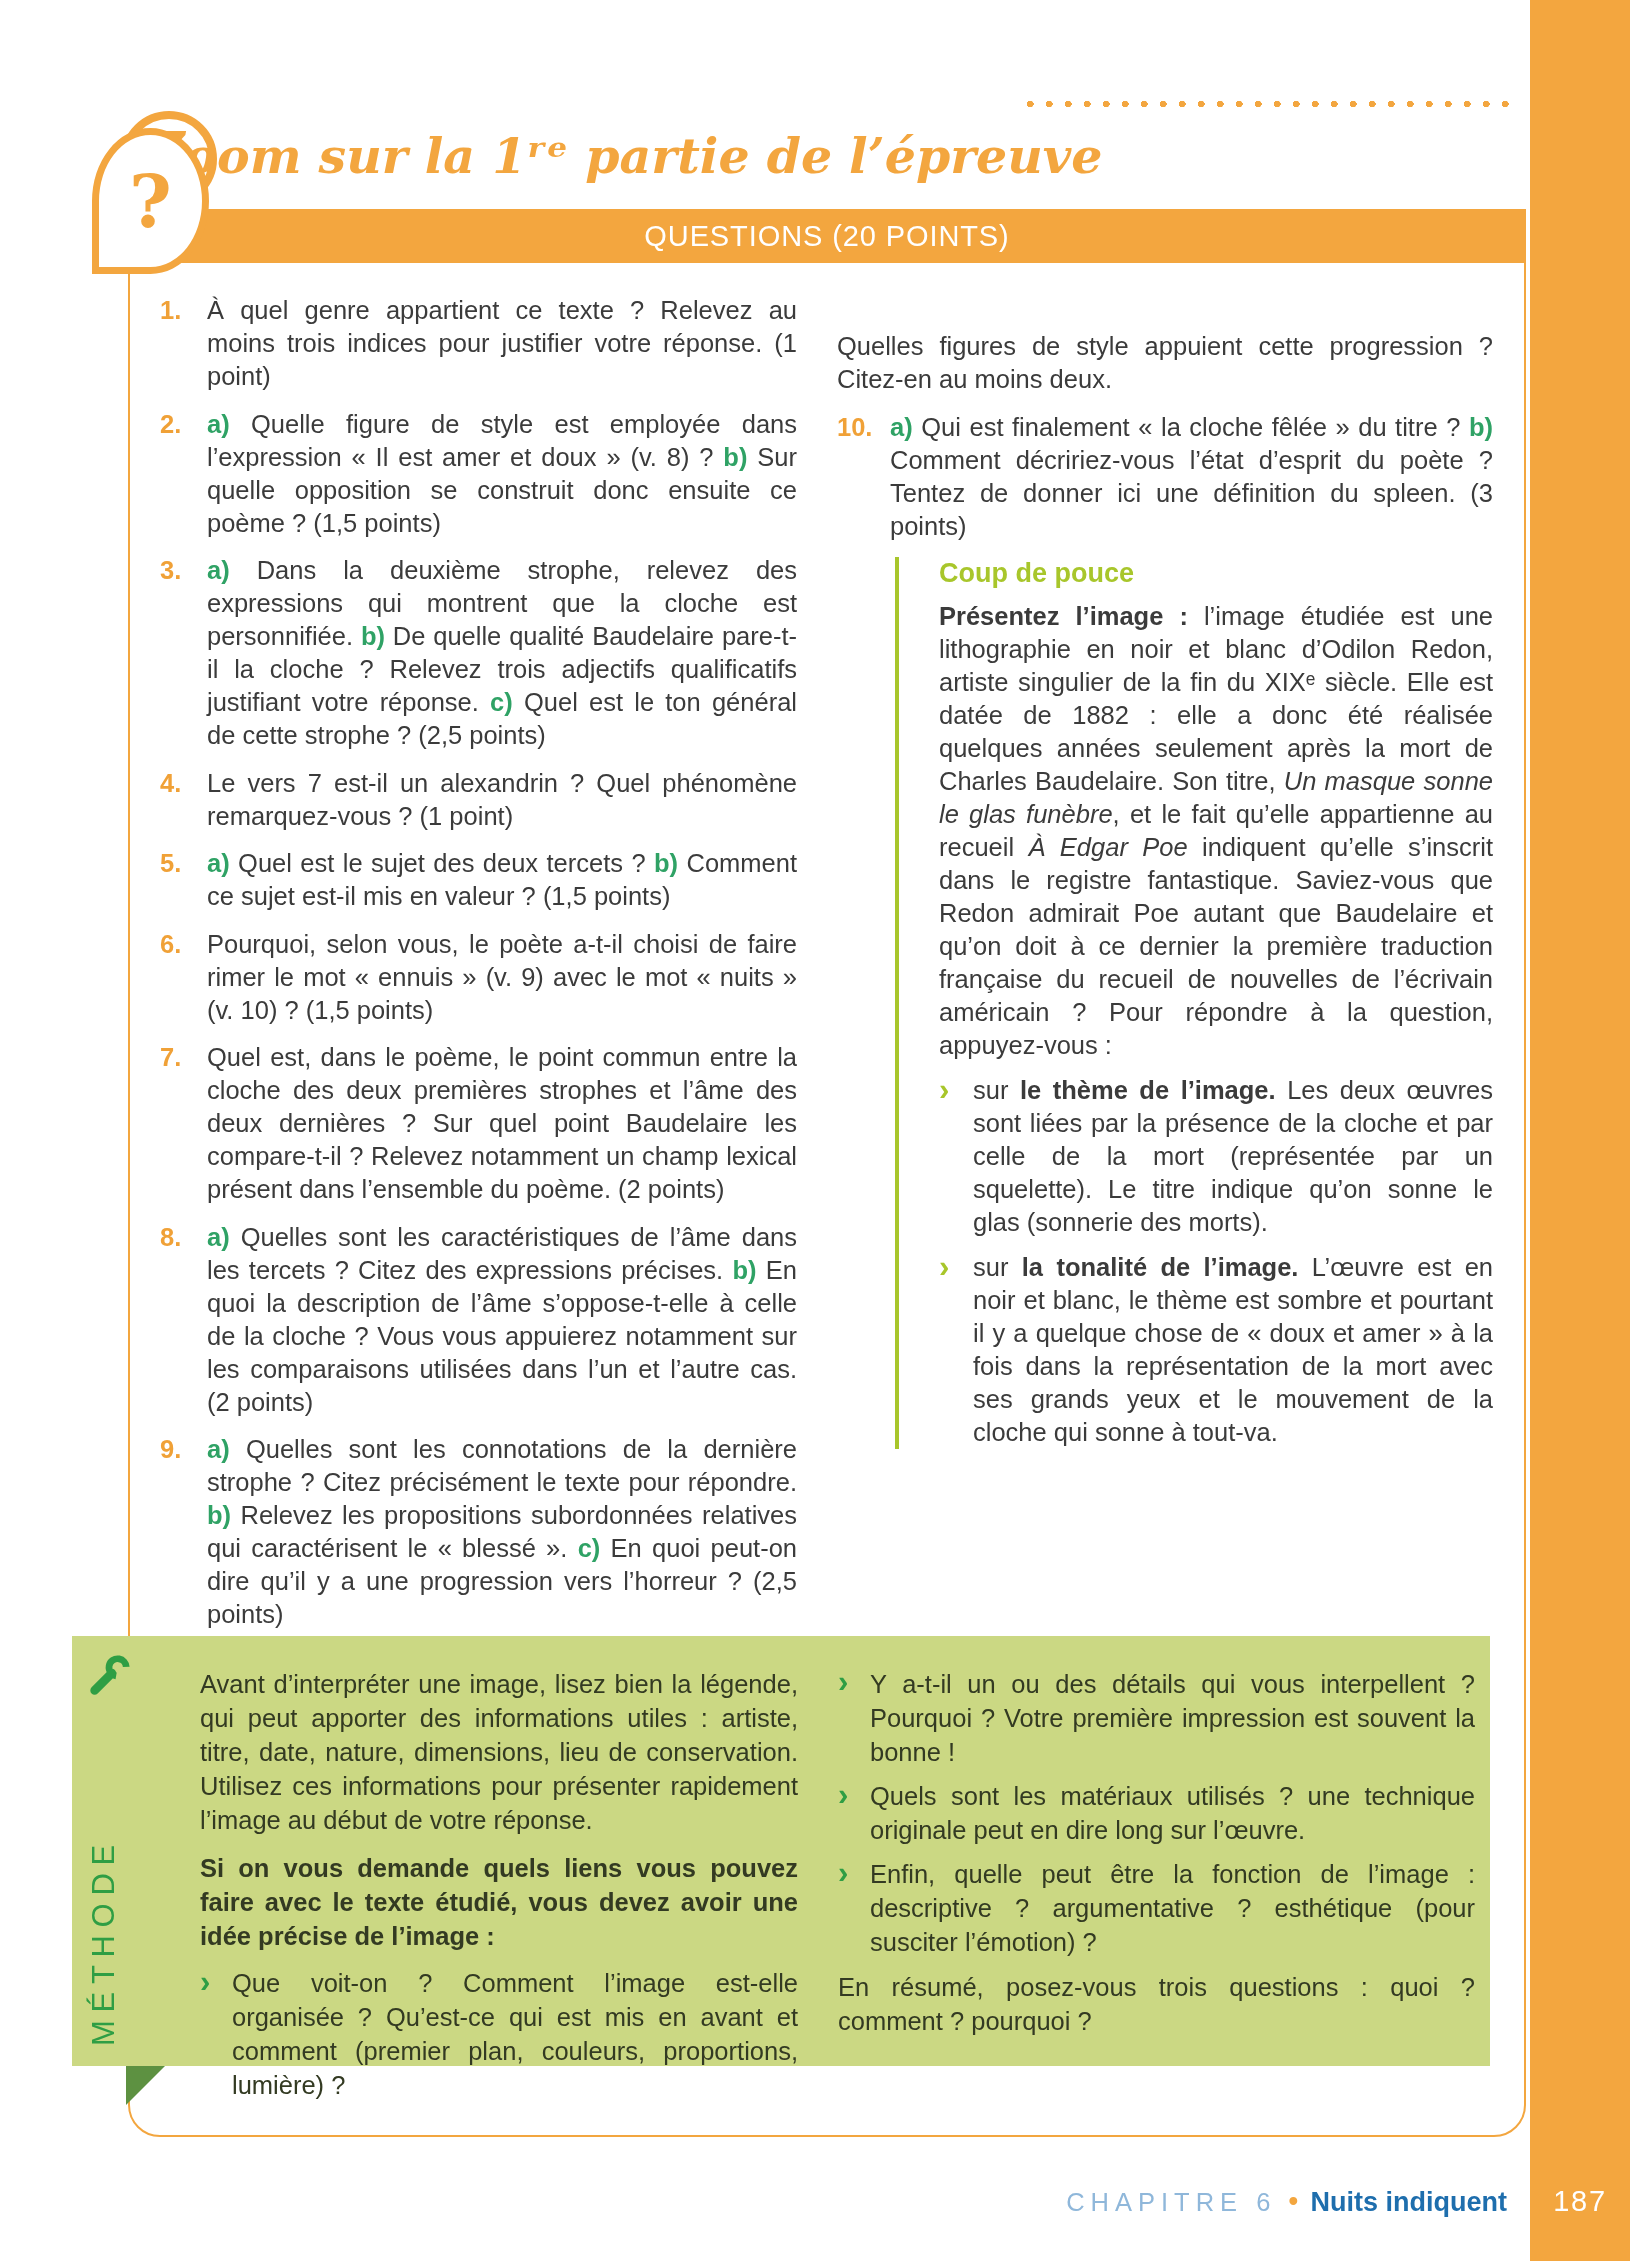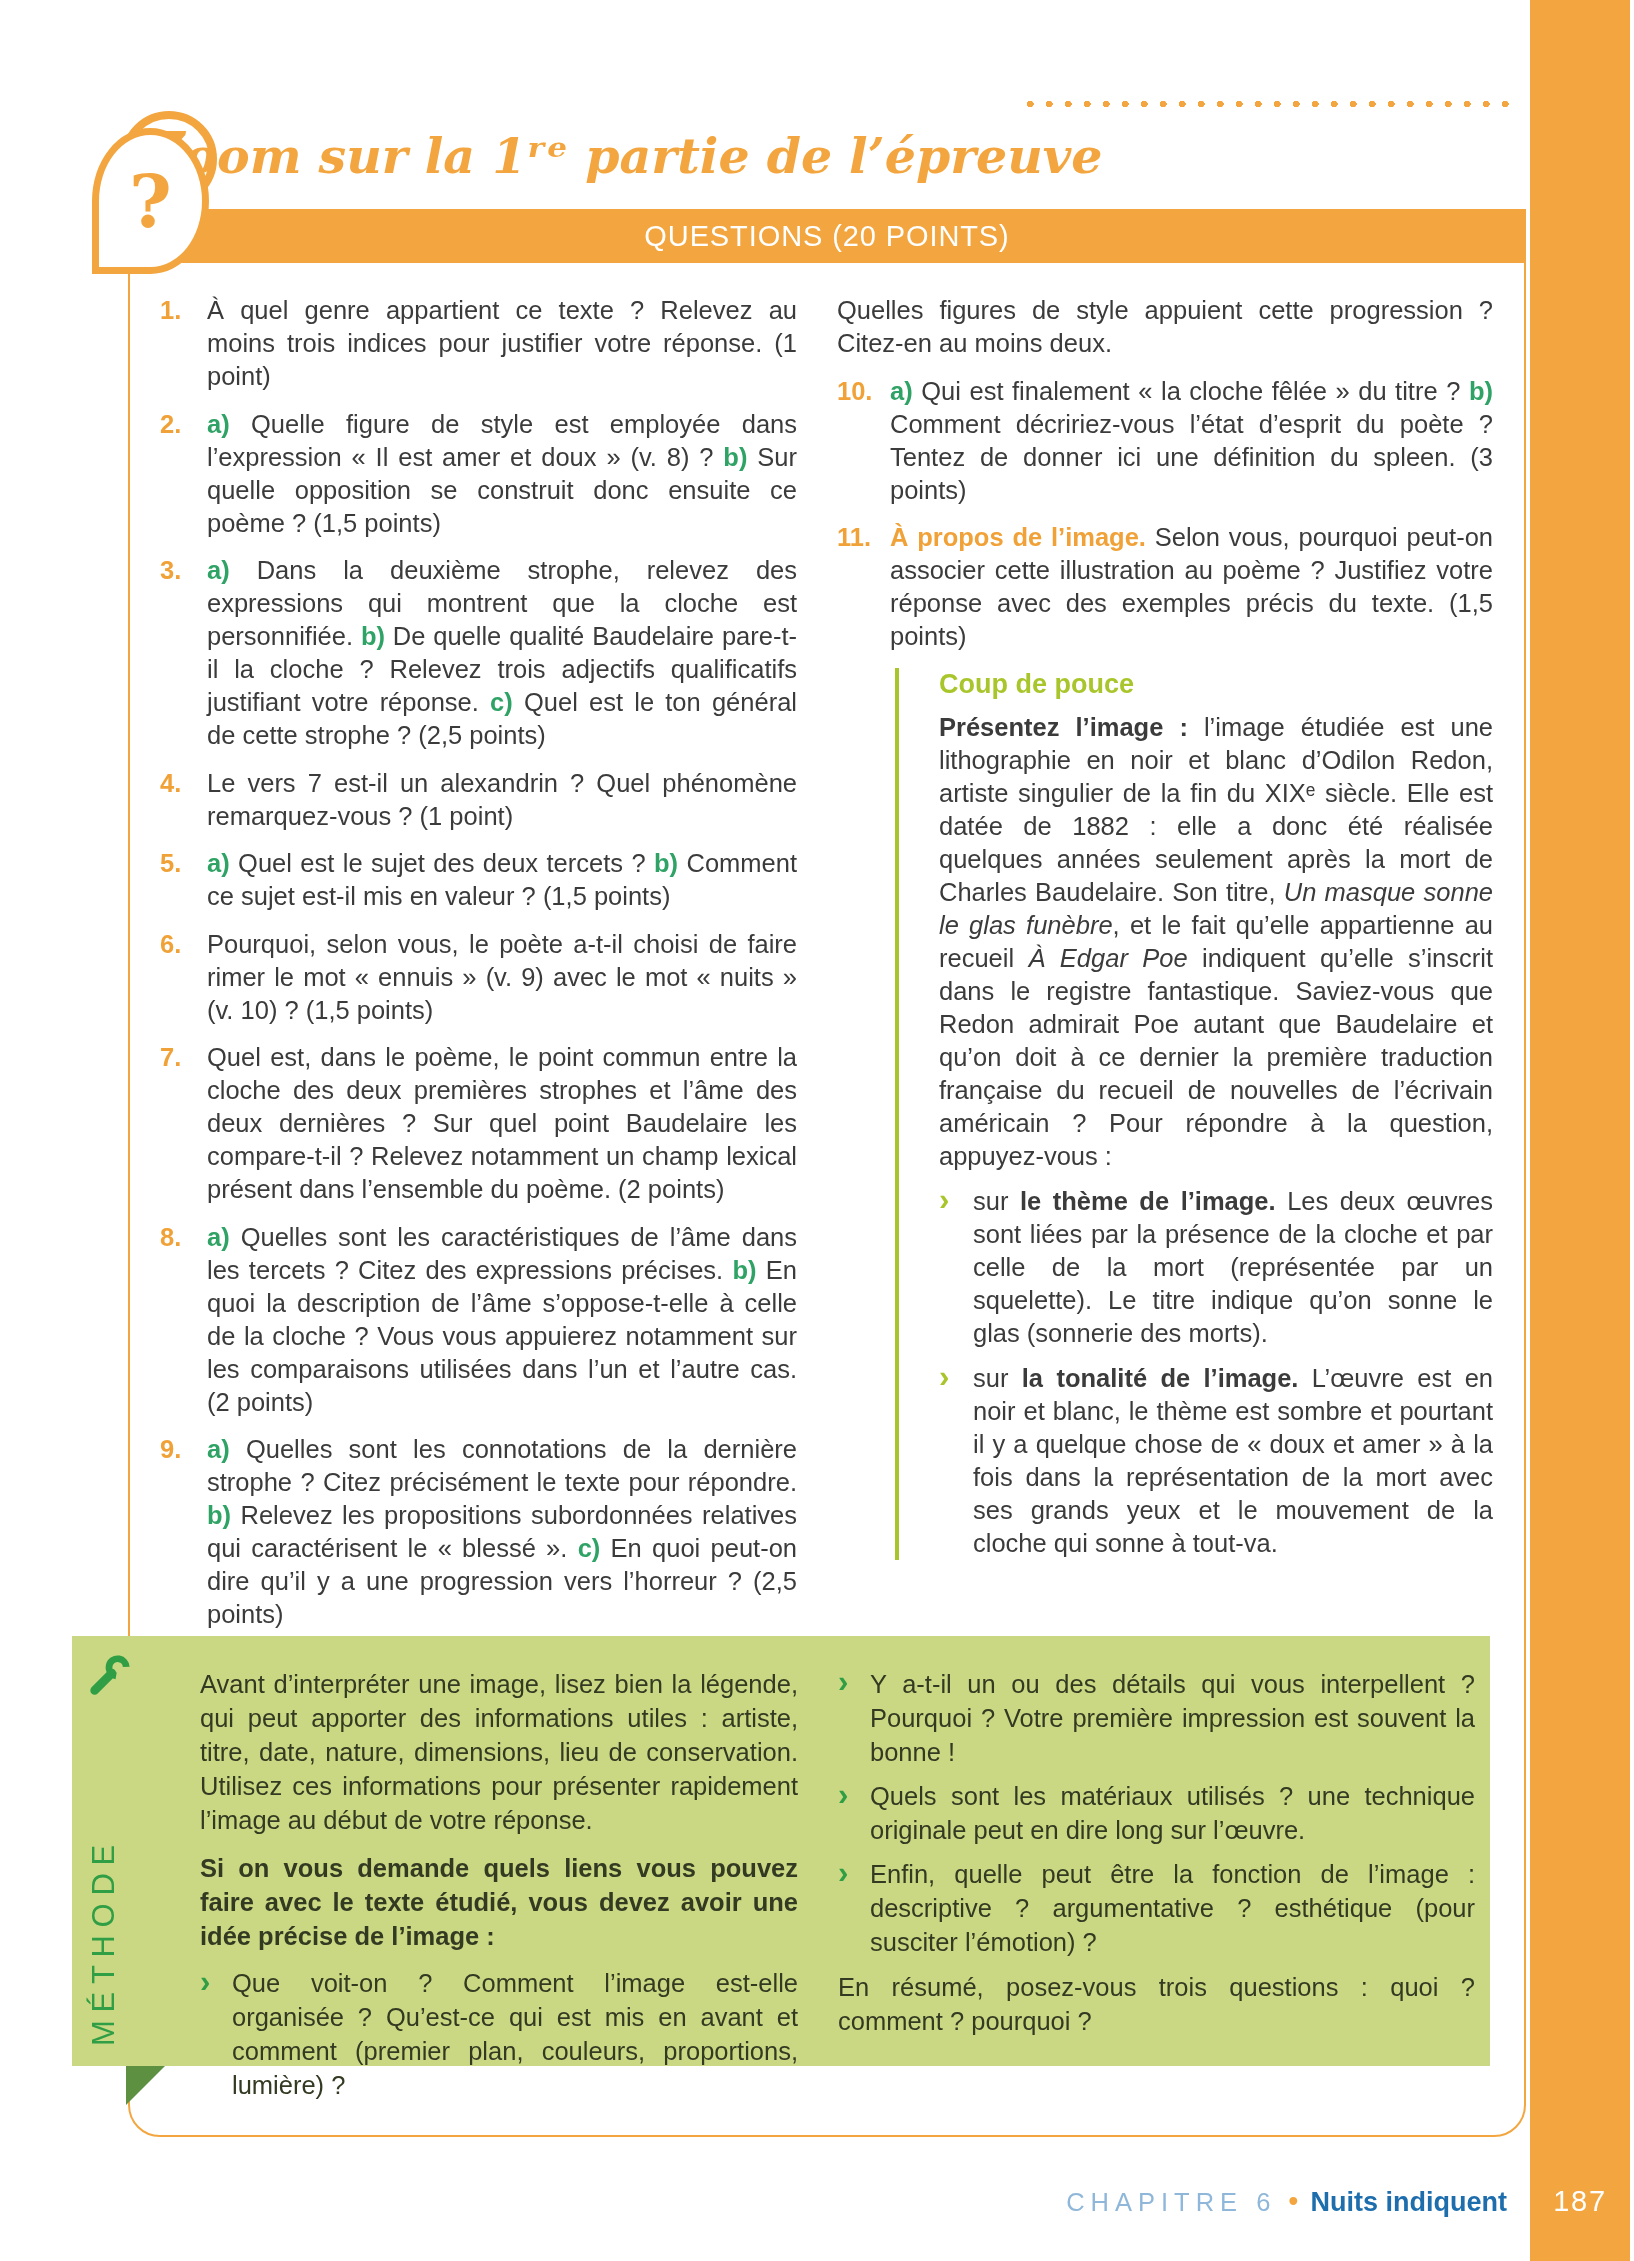--- a/index.html
+++ b/index.html
@@ -30,21 +30,21 @@
         display:flex;align-items:center;justify-content:center;}
   .qbar span{color:#ffffff;font-weight:normal;font-size:29px;letter-spacing:0.9px;}
   .qbadge{position:absolute;left:92px;top:128px;width:117px;height:146px;background:#ffffff;
         border:7.7px solid #F3A63F;border-radius:50% 50% 50% 0;box-sizing:border-box;z-index:5;
         display:flex;align-items:center;justify-content:center;}
   .qbadge span{font-family:"DejaVu Serif",serif;font-weight:bold;font-size:73px;color:#F3A63F;}
 
   
   .col{position:absolute;top:294px;font-size:25.5px;line-height:33px;text-align:justify;}
   .col-left{left:160px;width:637px;}
-  .col-right{left:837px;width:656px;}
+  .col-right{left:837px;width:656px;margin-top:36px;}
   .q{position:relative;padding-left:47px;margin-bottom:14.5px;}
   .col-right .q{padding-left:53px;}
   .q.noindent{padding-left:0;}
   .qnum{position:absolute;left:0;top:0;color:#F0A137;font-weight:bold;}
   .seg-p{}
   .seg-g{color:#2FA265;font-weight:bold;}
   .seg-o{color:#F0A137;font-weight:bold;}
   .seg-b{font-weight:bold;}
   .seg-i{font-style:italic;}
 
@@ -109,21 +109,20 @@
     <div class="q"><span class="qnum">5.</span><span><span class="seg-g">a) </span><span class="seg-p">Quel est le sujet des deux tercets ? </span><span class="seg-g">b) </span><span class="seg-p">Comment ce sujet est-il mis en valeur ? (1,5 points)</span></span></div>
     <div class="q"><span class="qnum">6.</span><span><span class="seg-p">Pourquoi, selon vous, le poète a-t-il choisi de faire rimer le mot « ennuis » (v. 9) avec le mot « nuits » (v. 10) ? (1,5 points)</span></span></div>
     <div class="q"><span class="qnum">7.</span><span><span class="seg-p">Quel est, dans le poème, le point commun entre la cloche des deux premières strophes et l’âme des deux dernières ? Sur quel point Baudelaire les compare-t-il ? Relevez notamment un champ lexical présent dans l’ensemble du poème. (2 points)</span></span></div>
     <div class="q"><span class="qnum">8.</span><span><span class="seg-g">a) </span><span class="seg-p">Quelles sont les caractéristiques de l’âme dans les tercets ? Citez des expressions précises. </span><span class="seg-g">b) </span><span class="seg-p">En quoi la description de l’âme s’oppose-t-elle à celle de la cloche ? Vous vous appuierez notamment sur les comparaisons utilisées dans l’un et l’autre cas. (2 points)</span></span></div>
     <div class="q"><span class="qnum">9.</span><span><span class="seg-g">a) </span><span class="seg-p">Quelles sont les connotations de la dernière strophe ? Citez précisément le texte pour répondre. </span><span class="seg-g">b) </span><span class="seg-p">Relevez les propositions subordonnées relatives qui caractérisent le « blessé ». </span><span class="seg-g">c) </span><span class="seg-p">En quoi peut-on dire qu’il y a une progression vers l’horreur ? (2,5 points)</span></span></div>
   </div>
 
   <div class="col col-right">
     <div class="q noindent"><span><span class="seg-p">Quelles figures de style appuient cette progression ? Citez-en au moins deux.</span></span></div>
     <div class="q"><span class="qnum">10.</span><span><span class="seg-g">a) </span><span class="seg-p">Qui est finalement « la cloche fêlée » du titre ? </span><span class="seg-g">b) </span><span class="seg-p">Comment décririez-vous l’état d’esprit du poète ? Tentez de donner ici une définition du spleen. (3 points)</span></span></div>
-    <div class="q"><span class="qnum">11.</span><span><span class="seg-o">À propos de l’image. </span><span class="seg-p">Selon vous, pourquoi peut-on associer cette illustration au poème ? Justifiez votre réponse avec des exemples précis du texte. (1,5 points)</span></span></div>
 
     <div class="coup">
       <div class="coup-heading">Coup de pouce</div>
       <p><span class="seg-b">Présentez l’image : </span><span class="seg-p">l’image étudiée est une lithographie en noir et blanc d’Odilon Redon, artiste singulier de la fin du XIXᵉ siècle. Elle est datée de 1882 : elle a donc été réalisée quelques années seulement après la mort de Charles Baudelaire. Son titre, </span><span class="seg-i">Un masque sonne le glas funèbre</span><span class="seg-p">, et le fait qu’elle appartienne au recueil </span><span class="seg-i">À Edgar Poe</span><span class="seg-p"> indiquent qu’elle s’inscrit dans le registre fantastique. Saviez-vous que Redon admirait Poe autant que Baudelaire et qu’on doit à ce dernier la première traduction française du recueil de nouvelles de l’écrivain américain ? Pour répondre à la question, appuyez-vous :</span></p>
       <div class="bullet"><span class="chev">›</span><span><span class="seg-p">sur </span><span class="seg-b">le thème de l’image. </span><span class="seg-p">Les deux œuvres sont liées par la présence de la cloche et par celle de la mort (représentée par un squelette). Le titre indique qu’on sonne le glas (sonnerie des morts).</span></span></div>
       <div class="bullet"><span class="chev">›</span><span><span class="seg-p">sur </span><span class="seg-b">la tonalité de l’image. </span><span class="seg-p">L’œuvre est en noir et blanc, le thème est sombre et pourtant il y a quelque chose de « doux et amer » à la fois dans la représentation de la mort avec ses grands yeux et le mouvement de la cloche qui sonne à tout-va.</span></span></div>
     </div>
   </div>
 
   <div class="methode">

